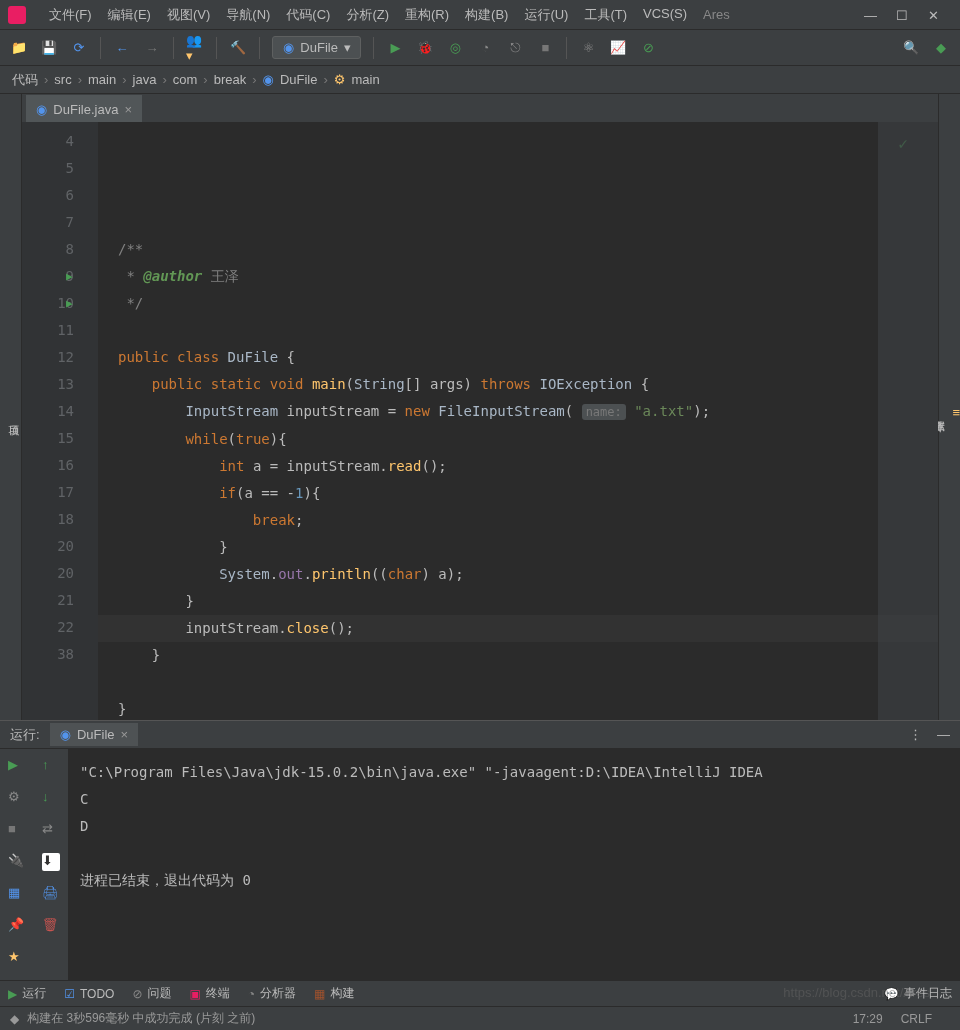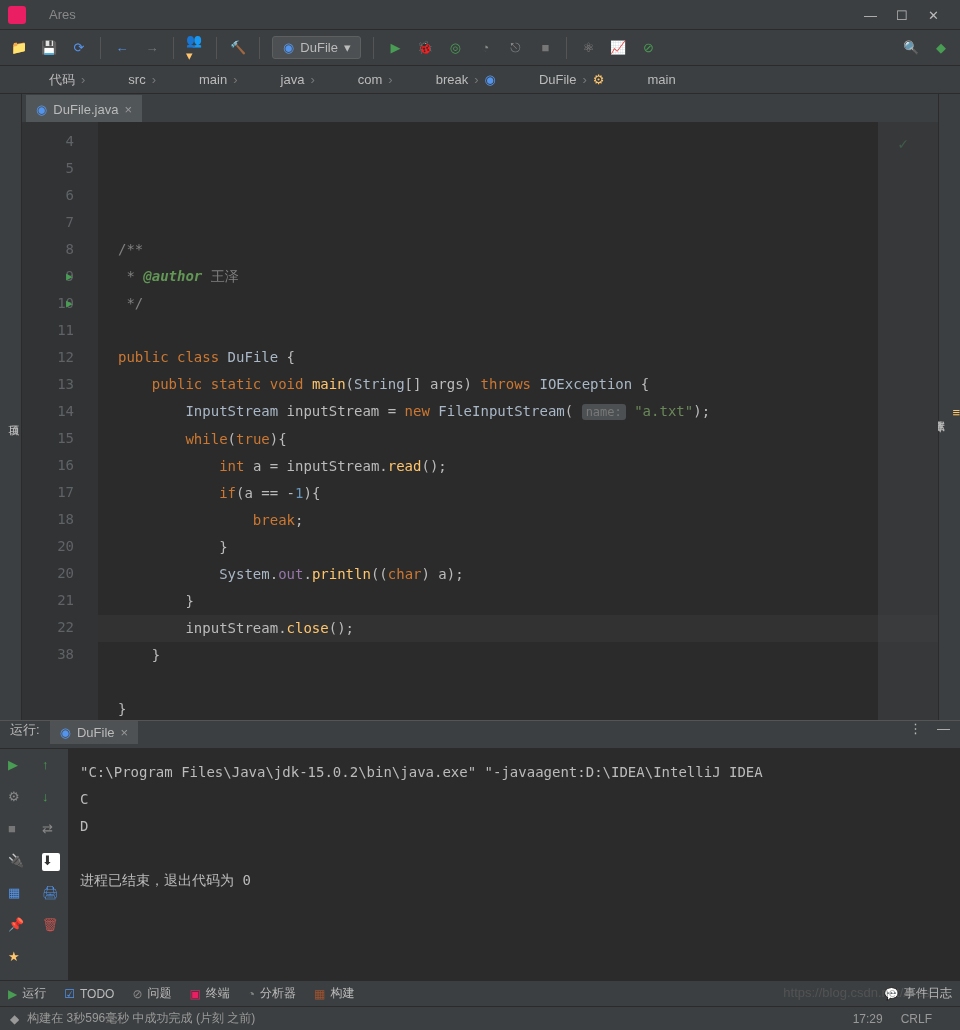--- a/index.html
+++ b/index.html
@@ -51,21 +51,21 @@
   height: 28px;
   background: #3c3f41;
   display: flex;
   align-items: center;
   padding: 0 12px;
   gap: 6px;
   font-size: 13px;
   border-bottom: 1px solid #2b2b2b;
 }
 .bc-sep { color: #777; }
-.bc-item { cursor: pointer; margin-left: 37px; }
+.bc-item { cursor: pointer; }
 .main-row { flex: 1; display: flex; overflow: hidden; }
 .left-gutter {
   width: 22px;
   background: #3c3f41;
   border-right: 1px solid #2b2b2b;
   display: flex;
   flex-direction: column;
   align-items: center;
   padding-top: 20px;
   gap: 30px;
@@ -146,21 +146,21 @@
   height: 260px;
   background: #2b2b2b;
   border-top: 1px solid #555;
   display: flex;
   flex-direction: column;
 }
 .run-header {
   height: 28px;
   background: #3c3f41;
   display: flex;
-  align-items: flex-start;
+  align-items: center;
   padding: 0 10px;
   border-bottom: 1px solid #2b2b2b;
 }
 .run-tab {
   background: #4e5254;
   padding: 4px 10px;
   display: flex;
   align-items: center;
   gap: 6px;
 }
@@ -225,20 +225,33 @@
 .c-method { color: #ffc66d; }
 .c-field { color: #9876aa; }
 .c-hint { background: #4c5052; color: #787878; padding: 1px 4px; border-radius: 3px; font-size: 12px; }
 .watermark { position: absolute; bottom: 30px; right: 30px; color: #666; font-size: 13px; opacity: 0.5; }
 </style>
 </head>
 <body>
 
 <div class="titlebar">
   <div class="logo"></div>
+  <div id="menu-bar" style="display:flex">
+      <span class="menu-item">文件(F)</span>
+      <span class="menu-item">编辑(E)</span>
+      <span class="menu-item">视图(V)</span>
+      <span class="menu-item">导航(N)</span>
+      <span class="menu-item">代码(C)</span>
+      <span class="menu-item">分析(Z)</span>
+      <span class="menu-item">重构(R)</span>
+      <span class="menu-item">构建(B)</span>
+      <span class="menu-item">运行(U)</span>
+      <span class="menu-item">工具(T)</span>
+      <span class="menu-item">VCS(S)</span>
+    </div>
   <span class="menu-item" style="color:#888">Ares</span>
   <div class="spacer"></div>
   <div class="win-controls">
     <span class="win-btn">—</span>
     <span class="win-btn">☐</span>
     <span class="win-btn">✕</span>
   </div>
 </div>
 
 <div class="toolbar">

